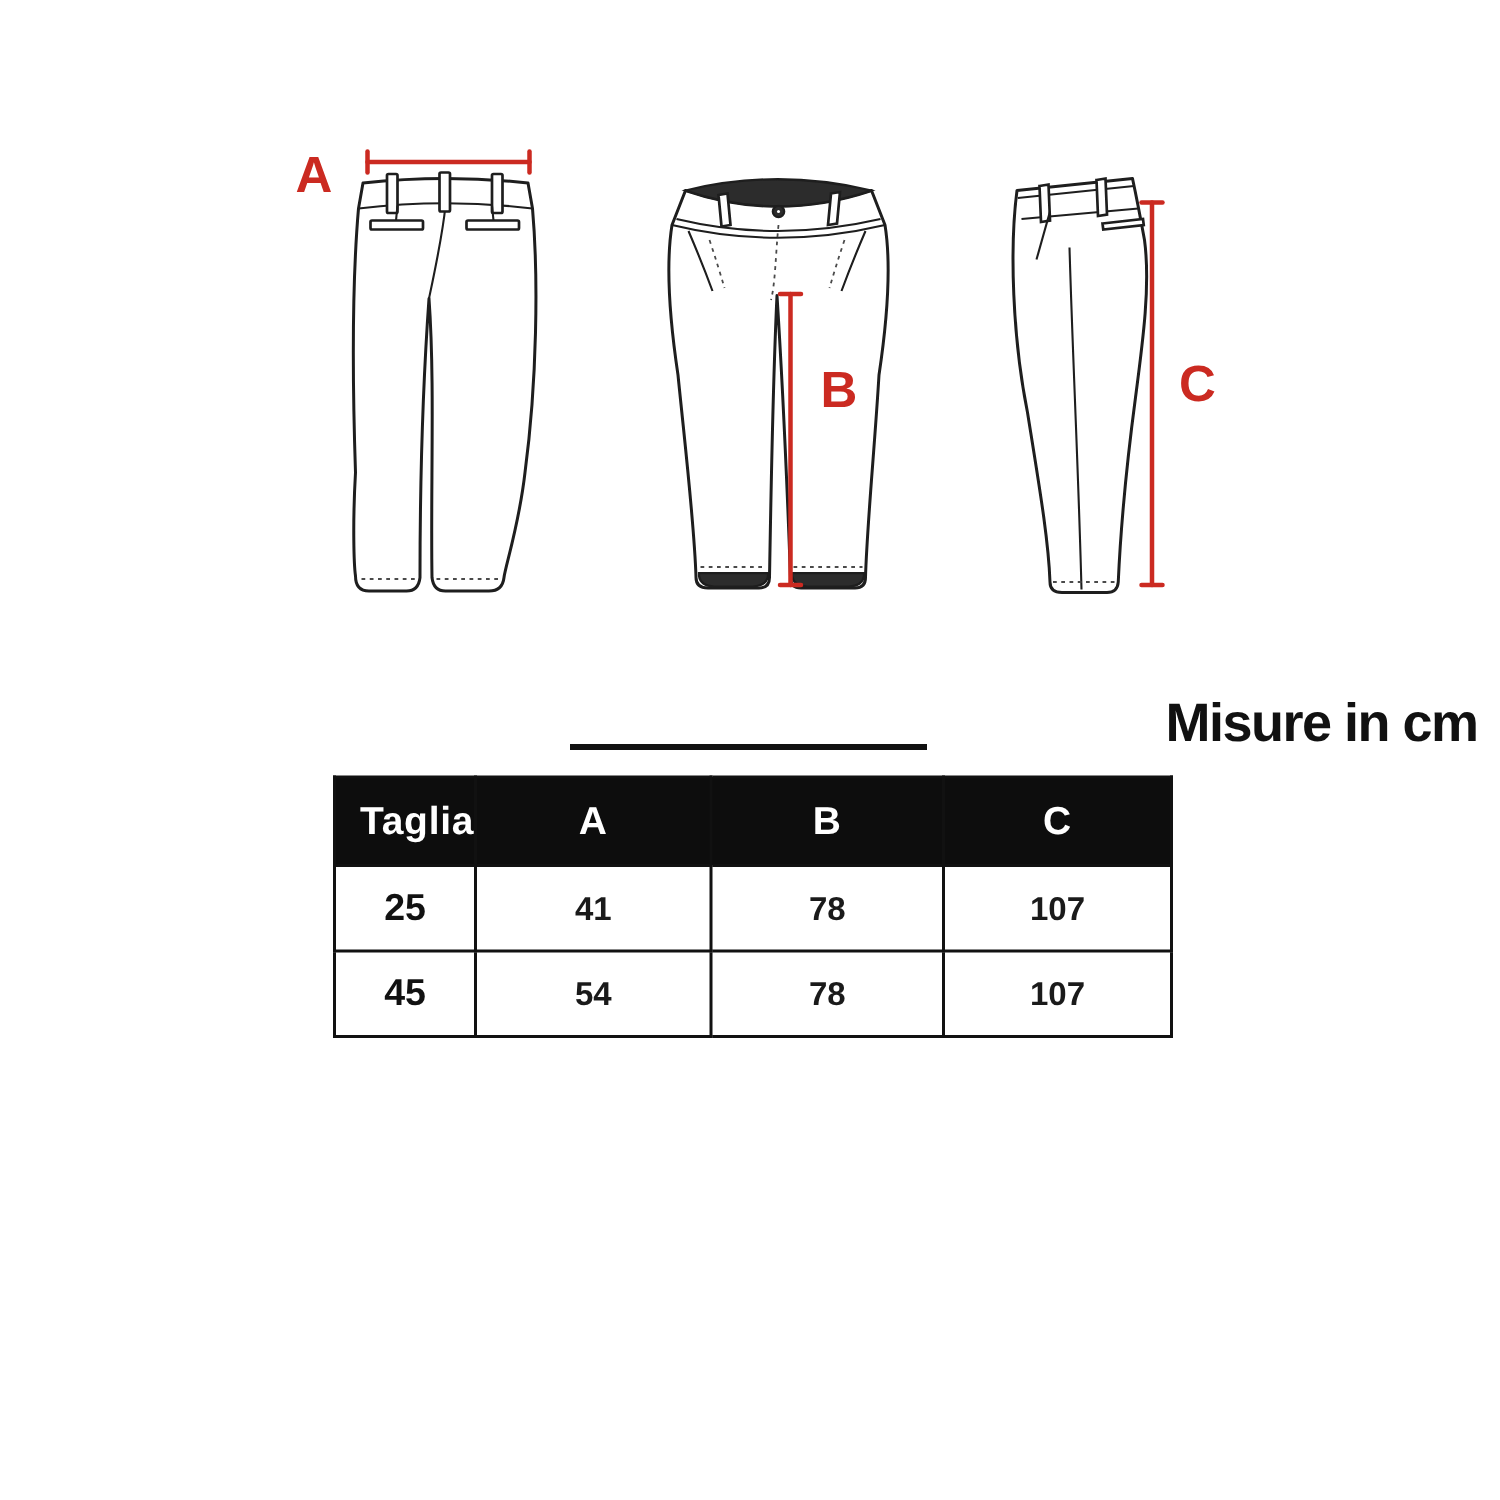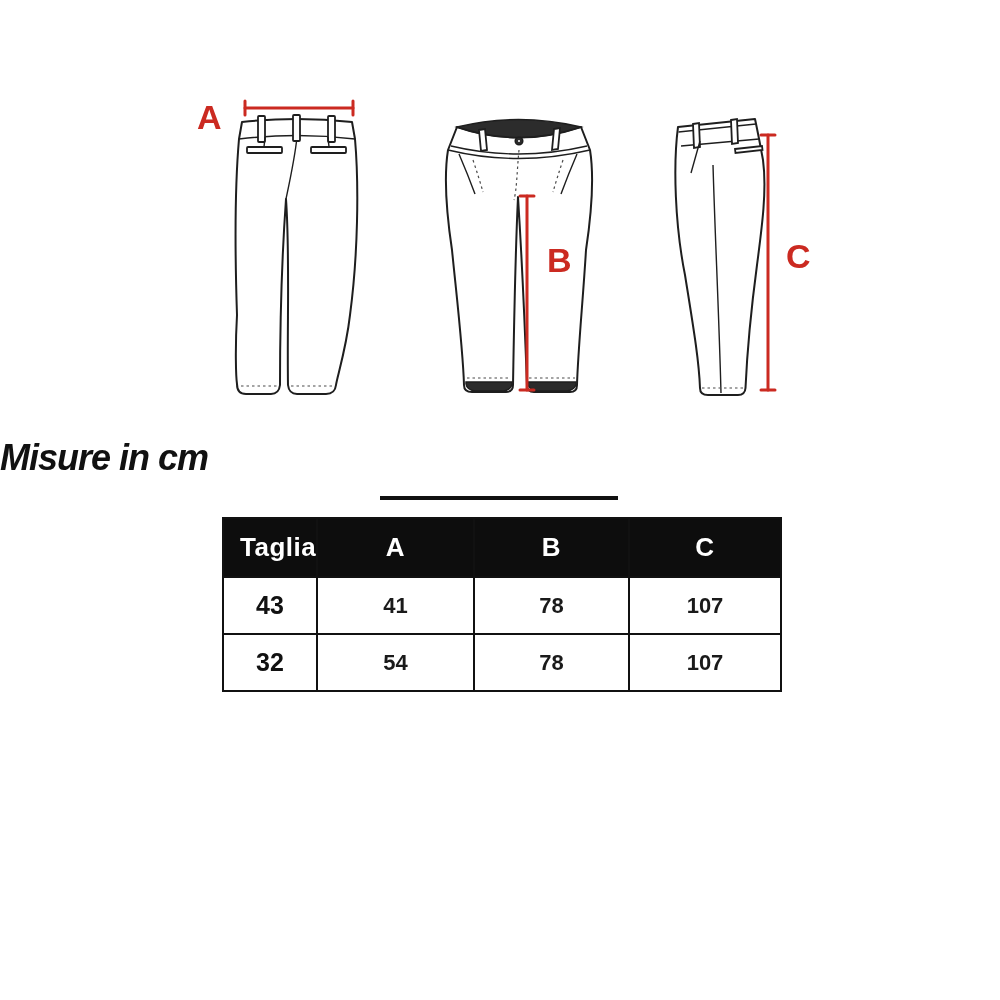--- a/index.html
+++ b/index.html
@@ -16,22 +16,22 @@
     position:relative;width:1000px;height:1000px;background:var(--page-bg);
     font-family:"Liberation Sans",sans-serif;color:var(--ink);overflow:hidden;
   }
   .view{position:absolute;}
   .view svg{display:block;}
   .measure-label{
     position:absolute;color:var(--accent);font-weight:800;font-size:34px;
     line-height:1;letter-spacing:0;
   }
   .page-title{
-    position:absolute;left:0;top:437px;width:985px;text-align:left;
-    font-size:36px;font-weight:800;letter-spacing:-1px;color:var(--ink);margin:0;font-style:italic;
+    position:absolute;left:0;top:461px;width:985px;text-align:right;
+    font-size:36px;font-weight:800;letter-spacing:-1px;color:var(--ink);margin:0;
   }
   .title-underline{
     position:absolute;left:380px;top:496px;width:238px;height:4px;background:var(--ink);
   }
   table.size-table{
     position:absolute;left:222px;top:517px;width:558px;border-collapse:collapse;
     table-layout:fixed;
   }
   table.size-table col.c0{width:94px;}
   table.size-table col.c1{width:157px;}
@@ -191,27 +191,27 @@
     <thead>
       <tr>
         <th class="taglia">Taglia</th>
         <th>A</th>
         <th>B</th>
         <th>C</th>
       </tr>
     </thead>
     <tbody>
       <tr>
-        <td class="size">43</td>
+        <td class="size">25</td>
         <td>41</td>
         <td>78</td>
         <td>107</td>
       </tr>
       <tr>
-        <td class="size">32</td>
+        <td class="size">45</td>
         <td>54</td>
         <td>78</td>
         <td>107</td>
       </tr>
     </tbody>
   </table>
 
 </div>
 
 </body></html>

